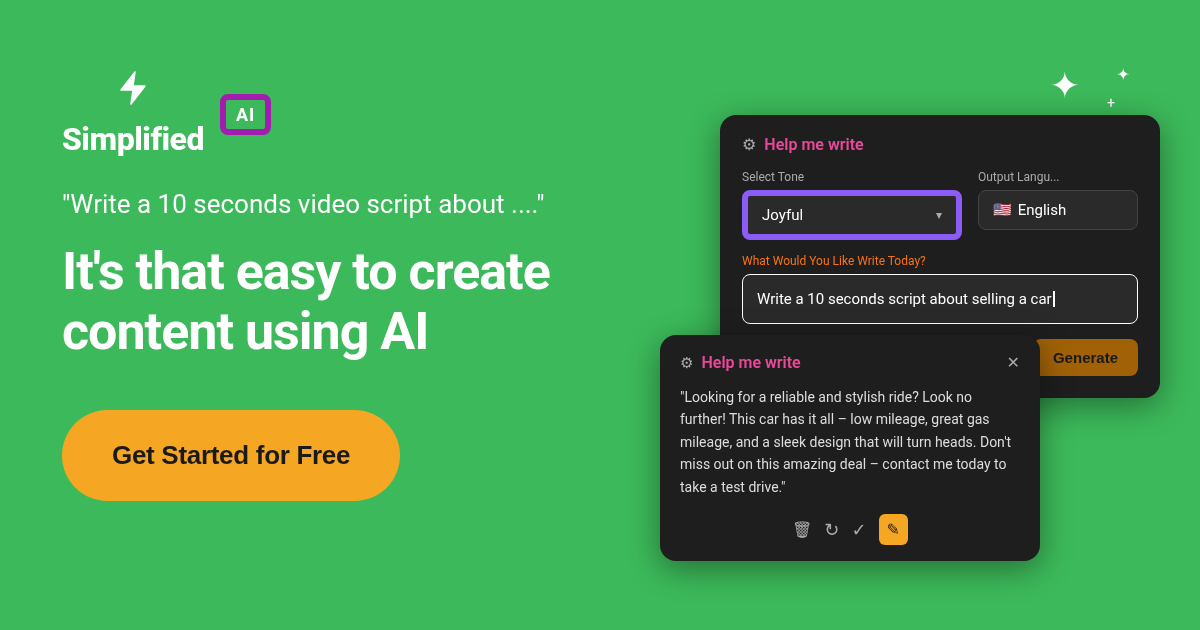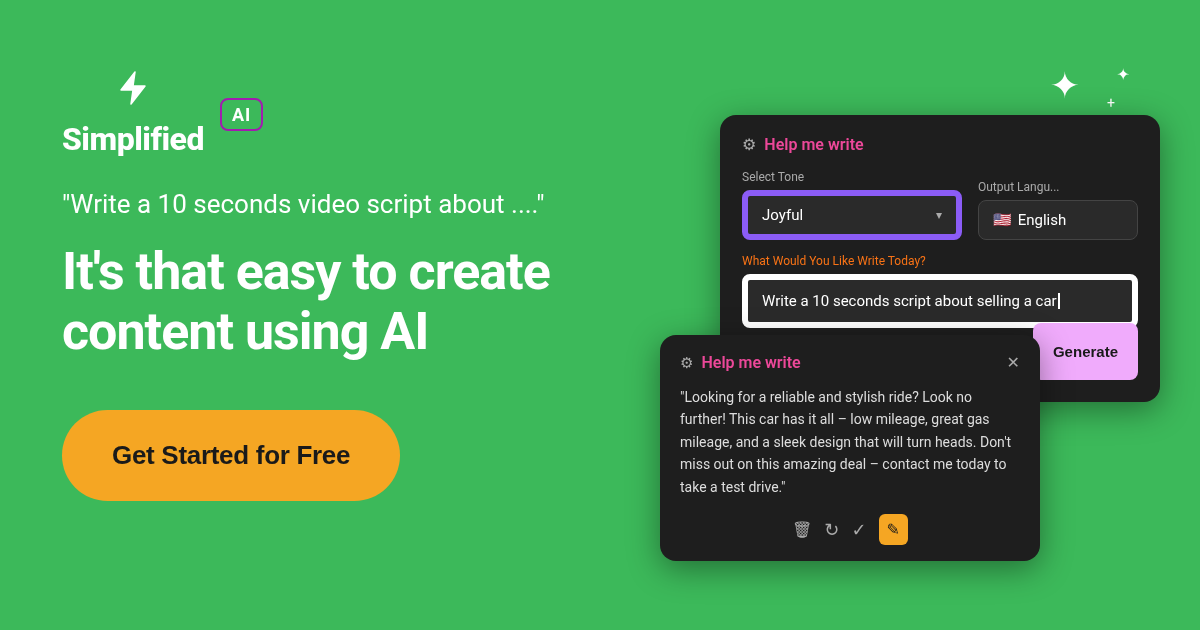--- a/index.html
+++ b/index.html
@@ -29,21 +29,21 @@
 
     .logo-text {
       color: white;
       font-size: 32px;
       font-weight: 800;
       letter-spacing: -0.5px;
     }
 
     .ai-badge {
       background: transparent;
-      border: 2px solid #a21caf;
+      border: 6px solid #a21caf;
       border-radius: 8px;
       color: white;
       font-size: 18px;
       font-weight: 700;
       padding: 4px 10px;
       letter-spacing: 1px;
     }
 
     .tagline-quote {
       color: white;
@@ -128,21 +128,21 @@
 
     .gear-icon {
       color: #aaa;
       font-size: 16px;
     }
 
     .card-row {
       display: flex;
       gap: 16px;
       margin-bottom: 14px;
-      align-items: flex-end;
+      align-items: flex-start;
     }
 
     .field-group {
       flex: 1;
     }
 
     .field-label {
       color: #aaa;
       font-size: 12px;
       margin-bottom: 6px;
@@ -180,21 +180,21 @@
     }
 
     .write-label {
       color: #f97316;
       font-size: 12px;
       margin-bottom: 6px;
     }
 
     .write-input {
       background: #2a2a2a;
-      border: 6px solid #ffffff;
+      border: 1px solid #ffffff;
       border-radius: 8px;
       color: white;
       font-size: 15px;
       padding: 12px 14px;
       width: 100%;
       min-height: 50px;
       display: flex;
       align-items: center;
     }
 
@@ -262,25 +262,25 @@
       background: #f5a623;
       border-radius: 6px;
       padding: 6px 8px;
       color: #1a1a1a;
       font-size: 16px;
       cursor: pointer;
     }
 
     
     .generate-btn {
-      background: #f0abfc;
+      background: #a16207;
       color: #1a1a1a;
       border: none;
       border-radius: 8px;
-      padding: 20px 20px;
+      padding: 10px 20px;
       font-size: 15px;
       font-weight: 700;
       cursor: pointer;
       position: absolute;
       right: 22px;
       bottom: 22px;
     }
 
     
     .bolt-svg {

